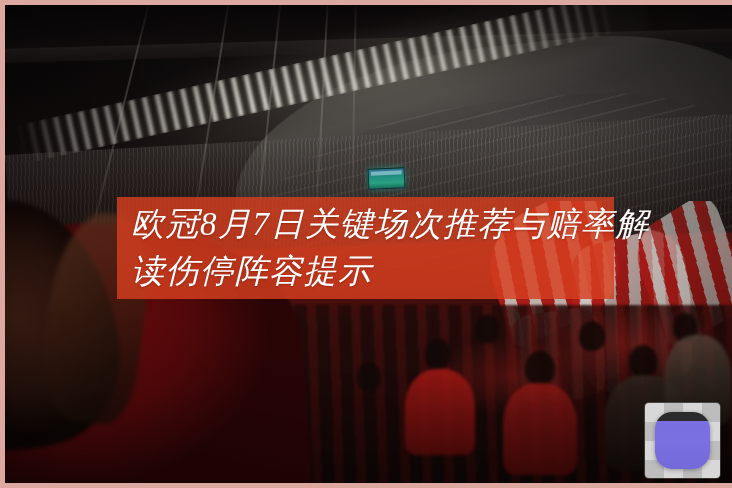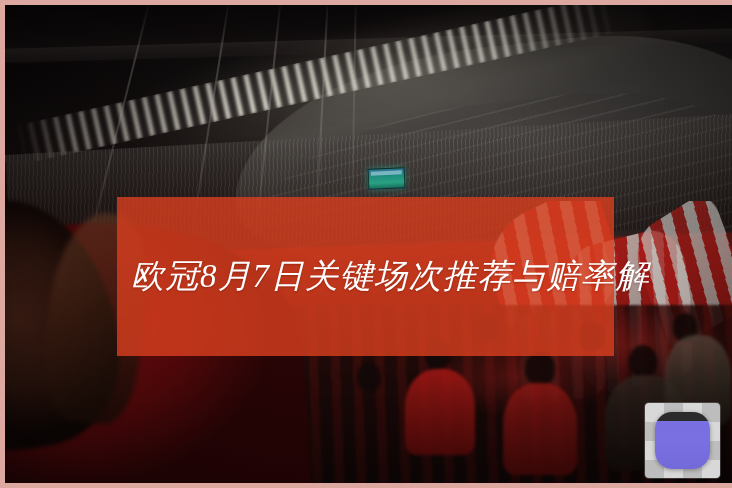--- a/index.html
+++ b/index.html
@@ -300,21 +300,21 @@
       linear-gradient(180deg, rgba(0,0,0,0.22) 0%, rgba(0,0,0,0) 28%);
     pointer-events: none;
   }
 
   
   .title-banner {
     position: absolute;
     left: 117px;
     top: 197px;
     width: 497px;
-    height: 159px;
+    height: 102px;
     background: rgba(214,62,30,0.82);
     z-index: 6;
     display: flex;
     flex-direction: column;
     justify-content: center;
     box-sizing: border-box;
     padding: 0 10px 0 14px;
   }
   .title-line {
     color: #ffffff;
@@ -415,19 +415,20 @@
     <div class="fg-person">
       <div class="fg-head"></div>
       <div class="fg-arm"></div>
     </div>
 
     <div class="vignette"></div>
   </div>
 
   <div class="title-banner">
     <div class="title-line">欧冠8月7日关键场次推荐与赔率解</div>
+    <div class="title-line">读伤停阵容提示</div>
   </div>
 
   <div class="app-icon">
     <div class="app-icon-inner"></div>
   </div>
 
 </div>
 
 </body></html>

